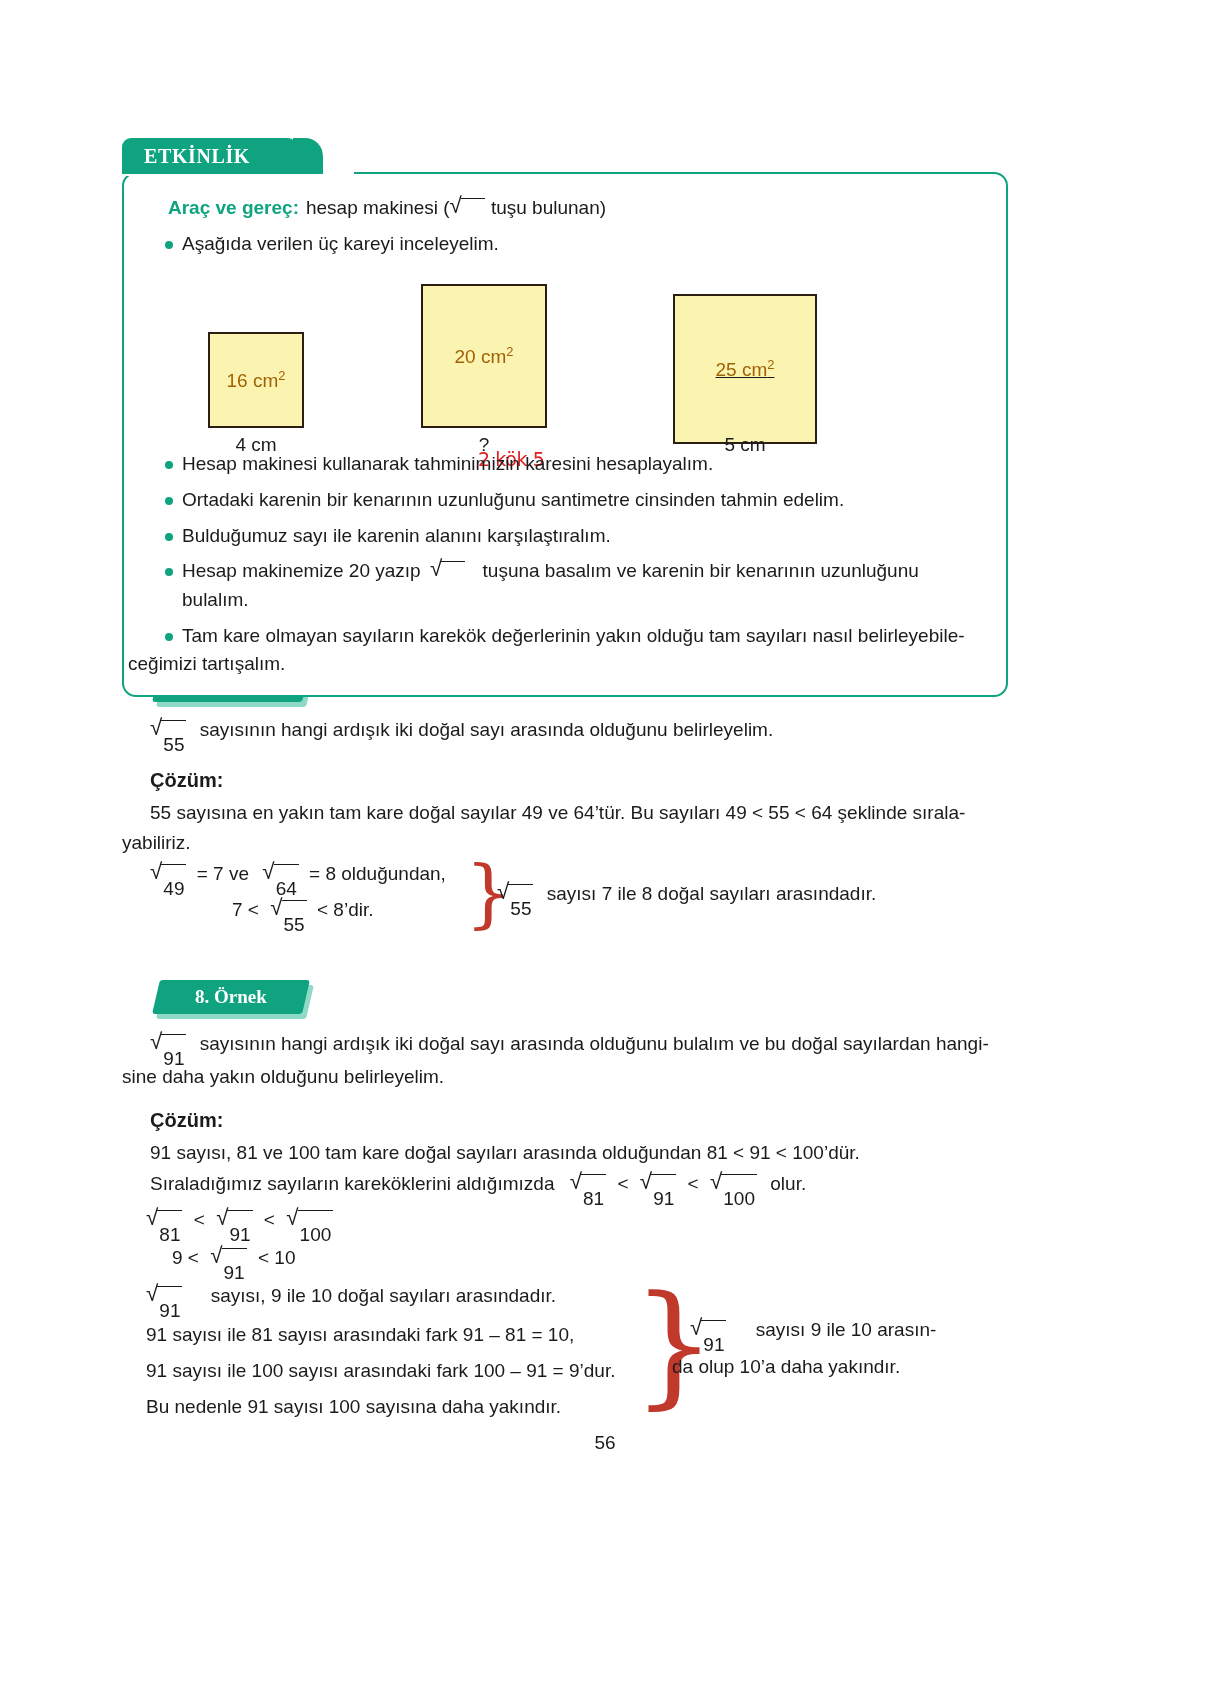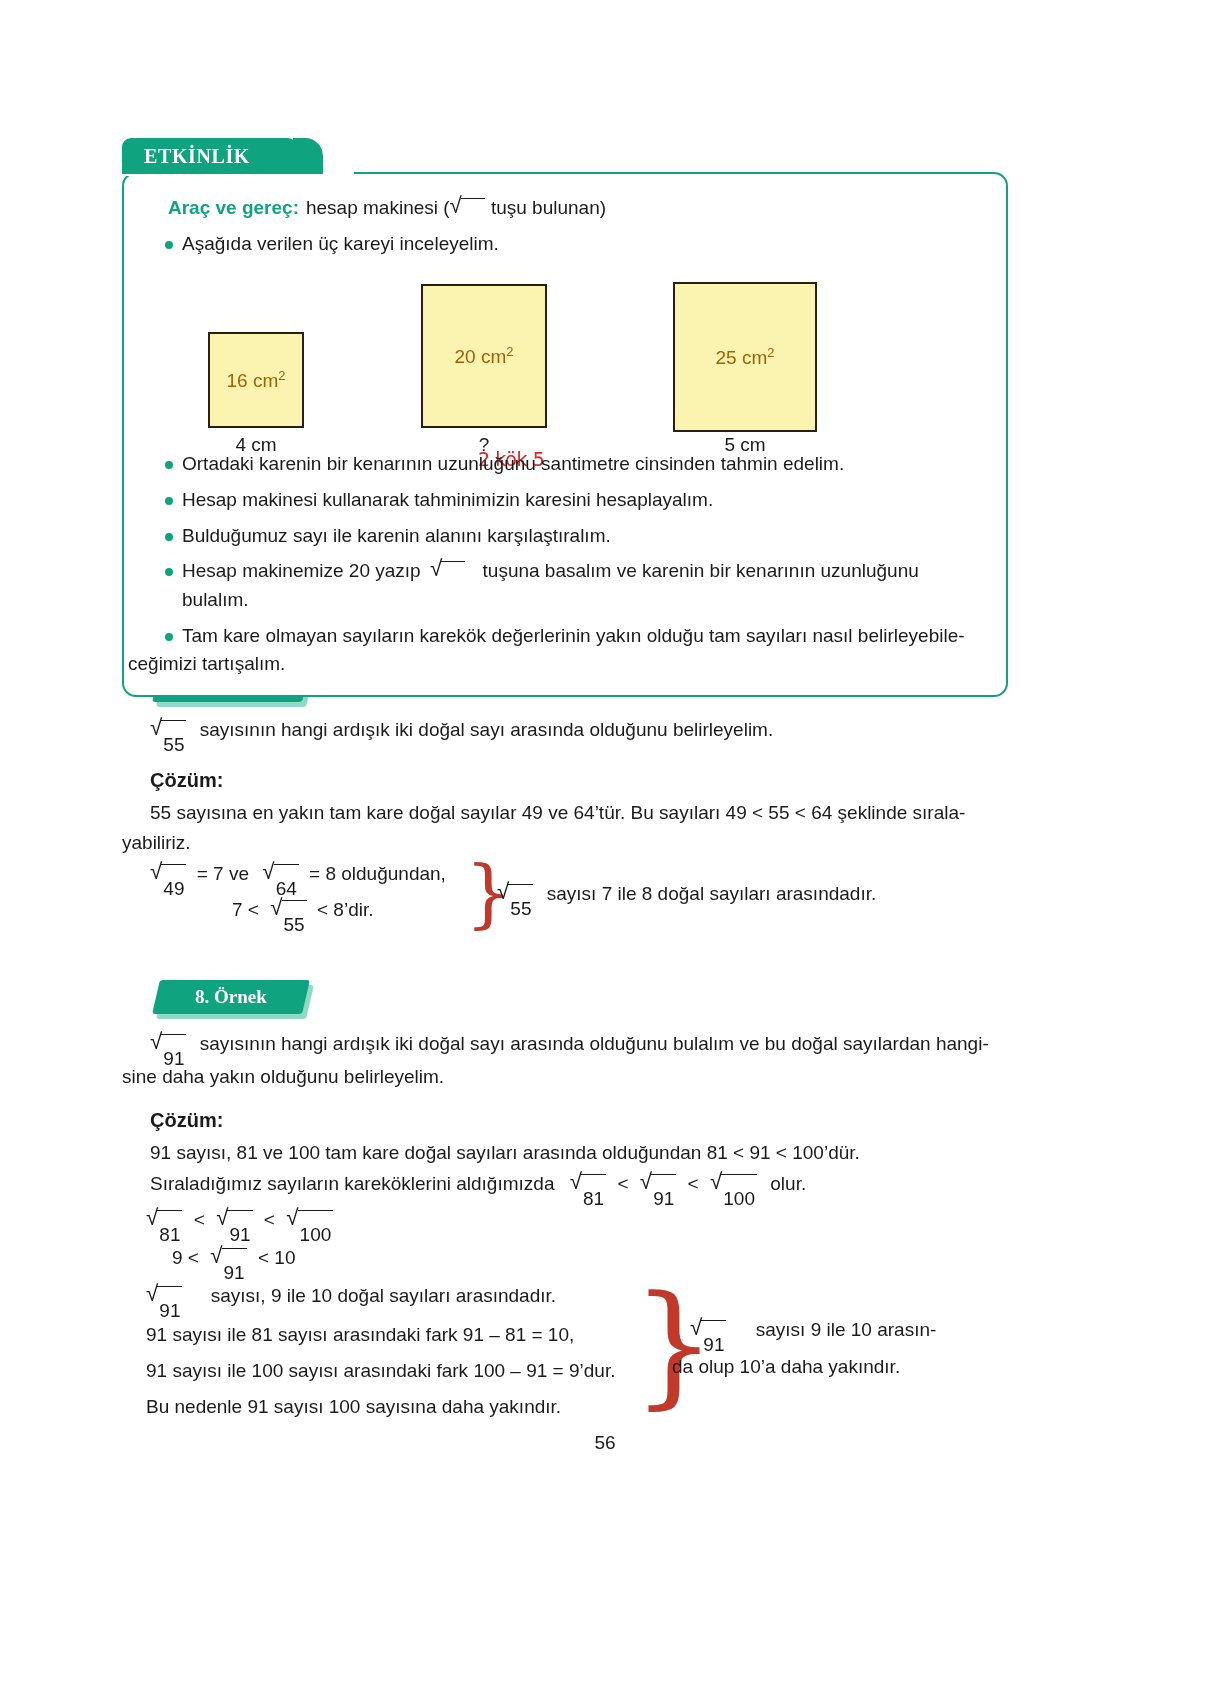--- a/index.html
+++ b/index.html
@@ -167,21 +167,21 @@
     align-items: center;
     justify-content: center;
   }
   .sq-label {
     font-size: 19px;
     color: #a16207;
   }
   .sq-label sup { font-size: 0.68em; }
   .sq1 { left: 62px;  top: 66px;  width: 96px;  height: 96px; }
   .sq2 { left: 275px; top: 18px;  width: 126px; height: 144px; }
-  .sq3 { left: 527px; top: 16px;  width: 144px; height: 150px; }
+  .sq3 { left: 527px; top: 28px;  width: 144px; height: 150px; text-decoration: underline; }
 
   .sq-caption {
     position: absolute;
     font-size: 19px;
     color: #1b1b1b;
     text-align: center;
   }
   .cap1 { left: 62px;  top: 168px; width: 96px; }
   .cap2 { left: 275px; top: 168px; width: 126px; }
   .cap3 { left: 527px; top: 168px; width: 144px; }
@@ -318,24 +318,24 @@
 
         <div class="sq-caption cap1">4 cm</div>
         <div class="sq-caption cap2">?</div>
         <div class="sq-caption cap3">5 cm</div>
 
         <div class="handwritten">2 kök 5</div>
       </div>
 
       <ul class="bullets" style="margin-top:2px">
         <li>
+          <span>Hesap makinesi kullanarak tahminimizin karesini hesaplayalım.</span>
+        </li>
+        <li>
           <span>Ortadaki karenin bir kenarının uzunluğunu santimetre cinsinden tahmin edelim.</span>
-        </li>
-        <li>
-          <span>Hesap makinesi kullanarak tahminimizin karesini hesaplayalım.</span>
         </li>
         <li>
           <span>Bulduğumuz sayı ile karenin alanını karşılaştıralım.</span>
         </li>
         <li>
           <span>Hesap makinemize 20 yazıp</span>
           <span class="radical empty inline-rad">
             <span class="rad-sign">√</span>
             <span class="rad-body">&nbsp;&nbsp;</span>
           </span>

